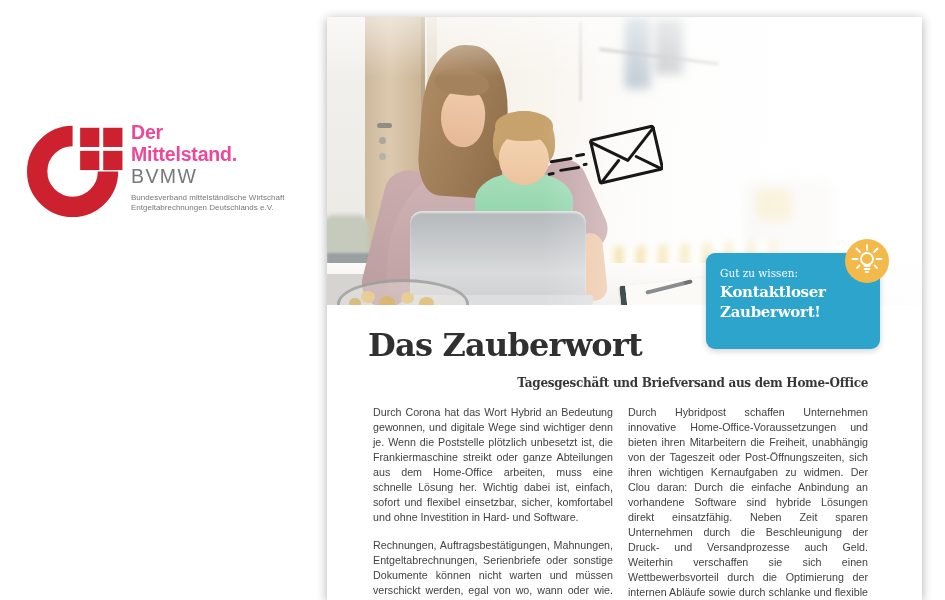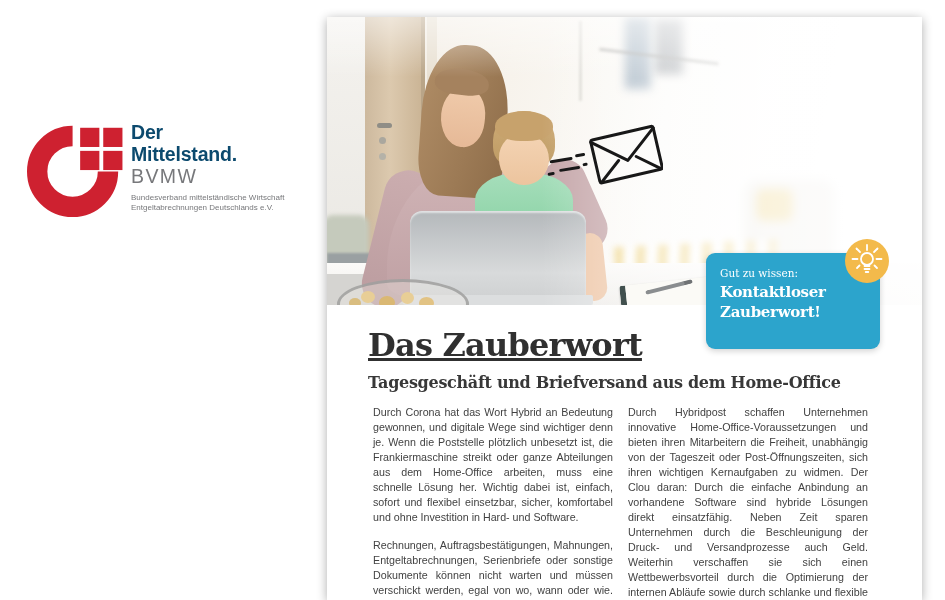--- a/index.html
+++ b/index.html
@@ -7,21 +7,21 @@
   body {
     width:945px; height:600px; overflow:hidden; position:relative;
     background:#ffffff; font-family:"Liberation Sans", sans-serif;
   }
   .canvas { position:absolute; inset:0; }
 
   
   .brand { position:absolute; left:27px; top:116px; display:flex; gap:7px; }
   .brand-mark { display:block; }
   .brand-text { padding-top:6px; }
-  .brand-line { font-weight:bold; font-size:19.5px; line-height:21.5px; color:#0c4a6e; letter-spacing:-0.2px; }
+  .brand-line { font-weight:bold; font-size:19.5px; line-height:21.5px; color:#ec4899; letter-spacing:-0.2px; }
   .brand-bvmw { font-weight:normal; font-size:19.5px; line-height:23px; color:#77787B; letter-spacing:1.4px; }
   .brand-tagline { margin-top:5px; font-size:8px; line-height:10.4px; color:#77787B; }
 
   
   .sheet {
     position:absolute; left:327px; top:17px; width:595px; height:583px;
     background:#ffffff; box-shadow:0 2px 10px rgba(0,0,0,0.32);
   }
 
   
@@ -101,23 +101,23 @@
   .callout-kicker { font-family:"DejaVu Serif", serif; font-size:10.5px; line-height:14px; margin-bottom:3px; }
   .callout-title  { font-family:"DejaVu Serif", serif; font-weight:bold; font-size:15px;
                     line-height:19.5px; letter-spacing:-0.3px; }
   .callout-title span { display:block; }
   .badge { position:absolute; right:-9px; top:-14px; width:44px; height:44px; }
 
   
   .content { padding:22px 54px 0 41px; }
   .headline { margin:0; font-family:"DejaVu Serif", serif; font-weight:bold; font-size:32px;
               line-height:37px; color:#303030; letter-spacing:-0.8px; }
-  .headline span { display:block;text-decoration:underline; }
-  .subtitle { margin:9px 0 0 0; font-family:"DejaVu Serif", serif; font-weight:bold; font-size:16px;
-              line-height:20px; color:#383838; letter-spacing:-0.3px; }
+  .headline span { display:block; }
+  .subtitle { margin:9px 0 0 0; font-family:"DejaVu Serif", serif; font-weight:bold; font-size:12px;
+              line-height:20px; color:#383838; letter-spacing:-0.3px;text-align:right; }
   .subtitle span { display:block; }
   .cols { display:flex; gap:10px; margin-top:12px; }
   .col  { width:245px; }
   .col p { margin:0 0 13px 5px; font-size:10.7px; line-height:15px; color:#424242;
            text-align:justify; }
 </style>
 </head>
 <body>
 
 <div class="canvas">

